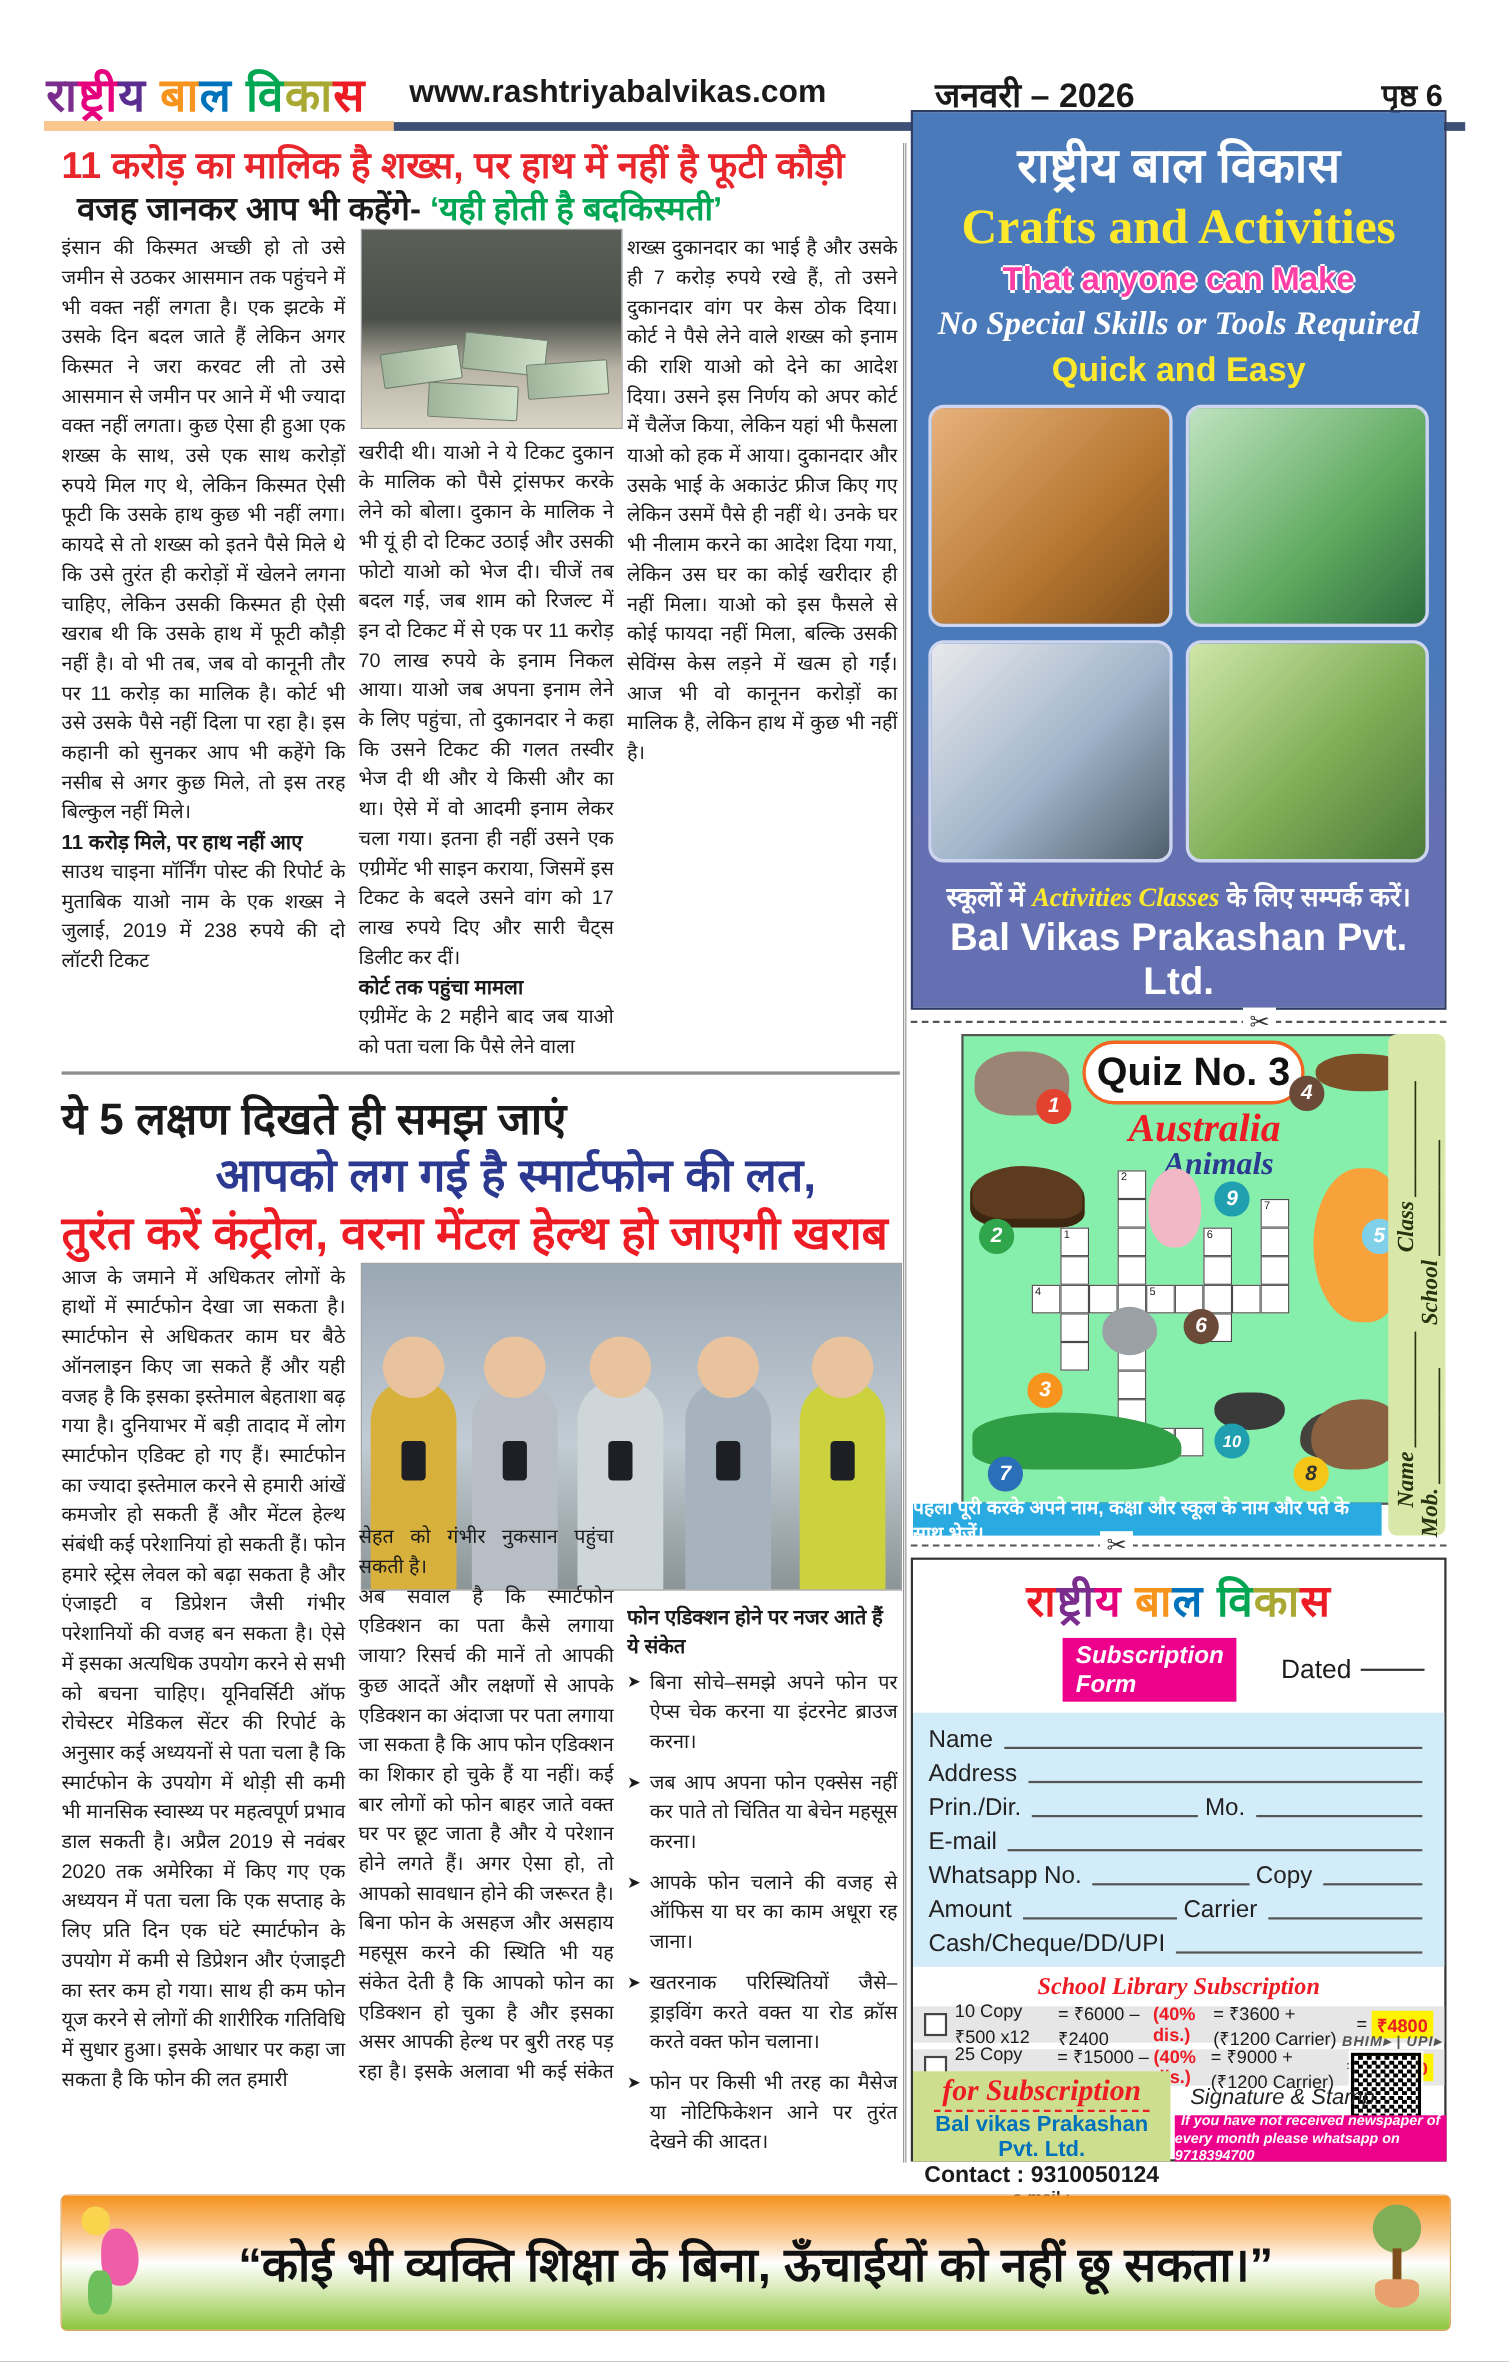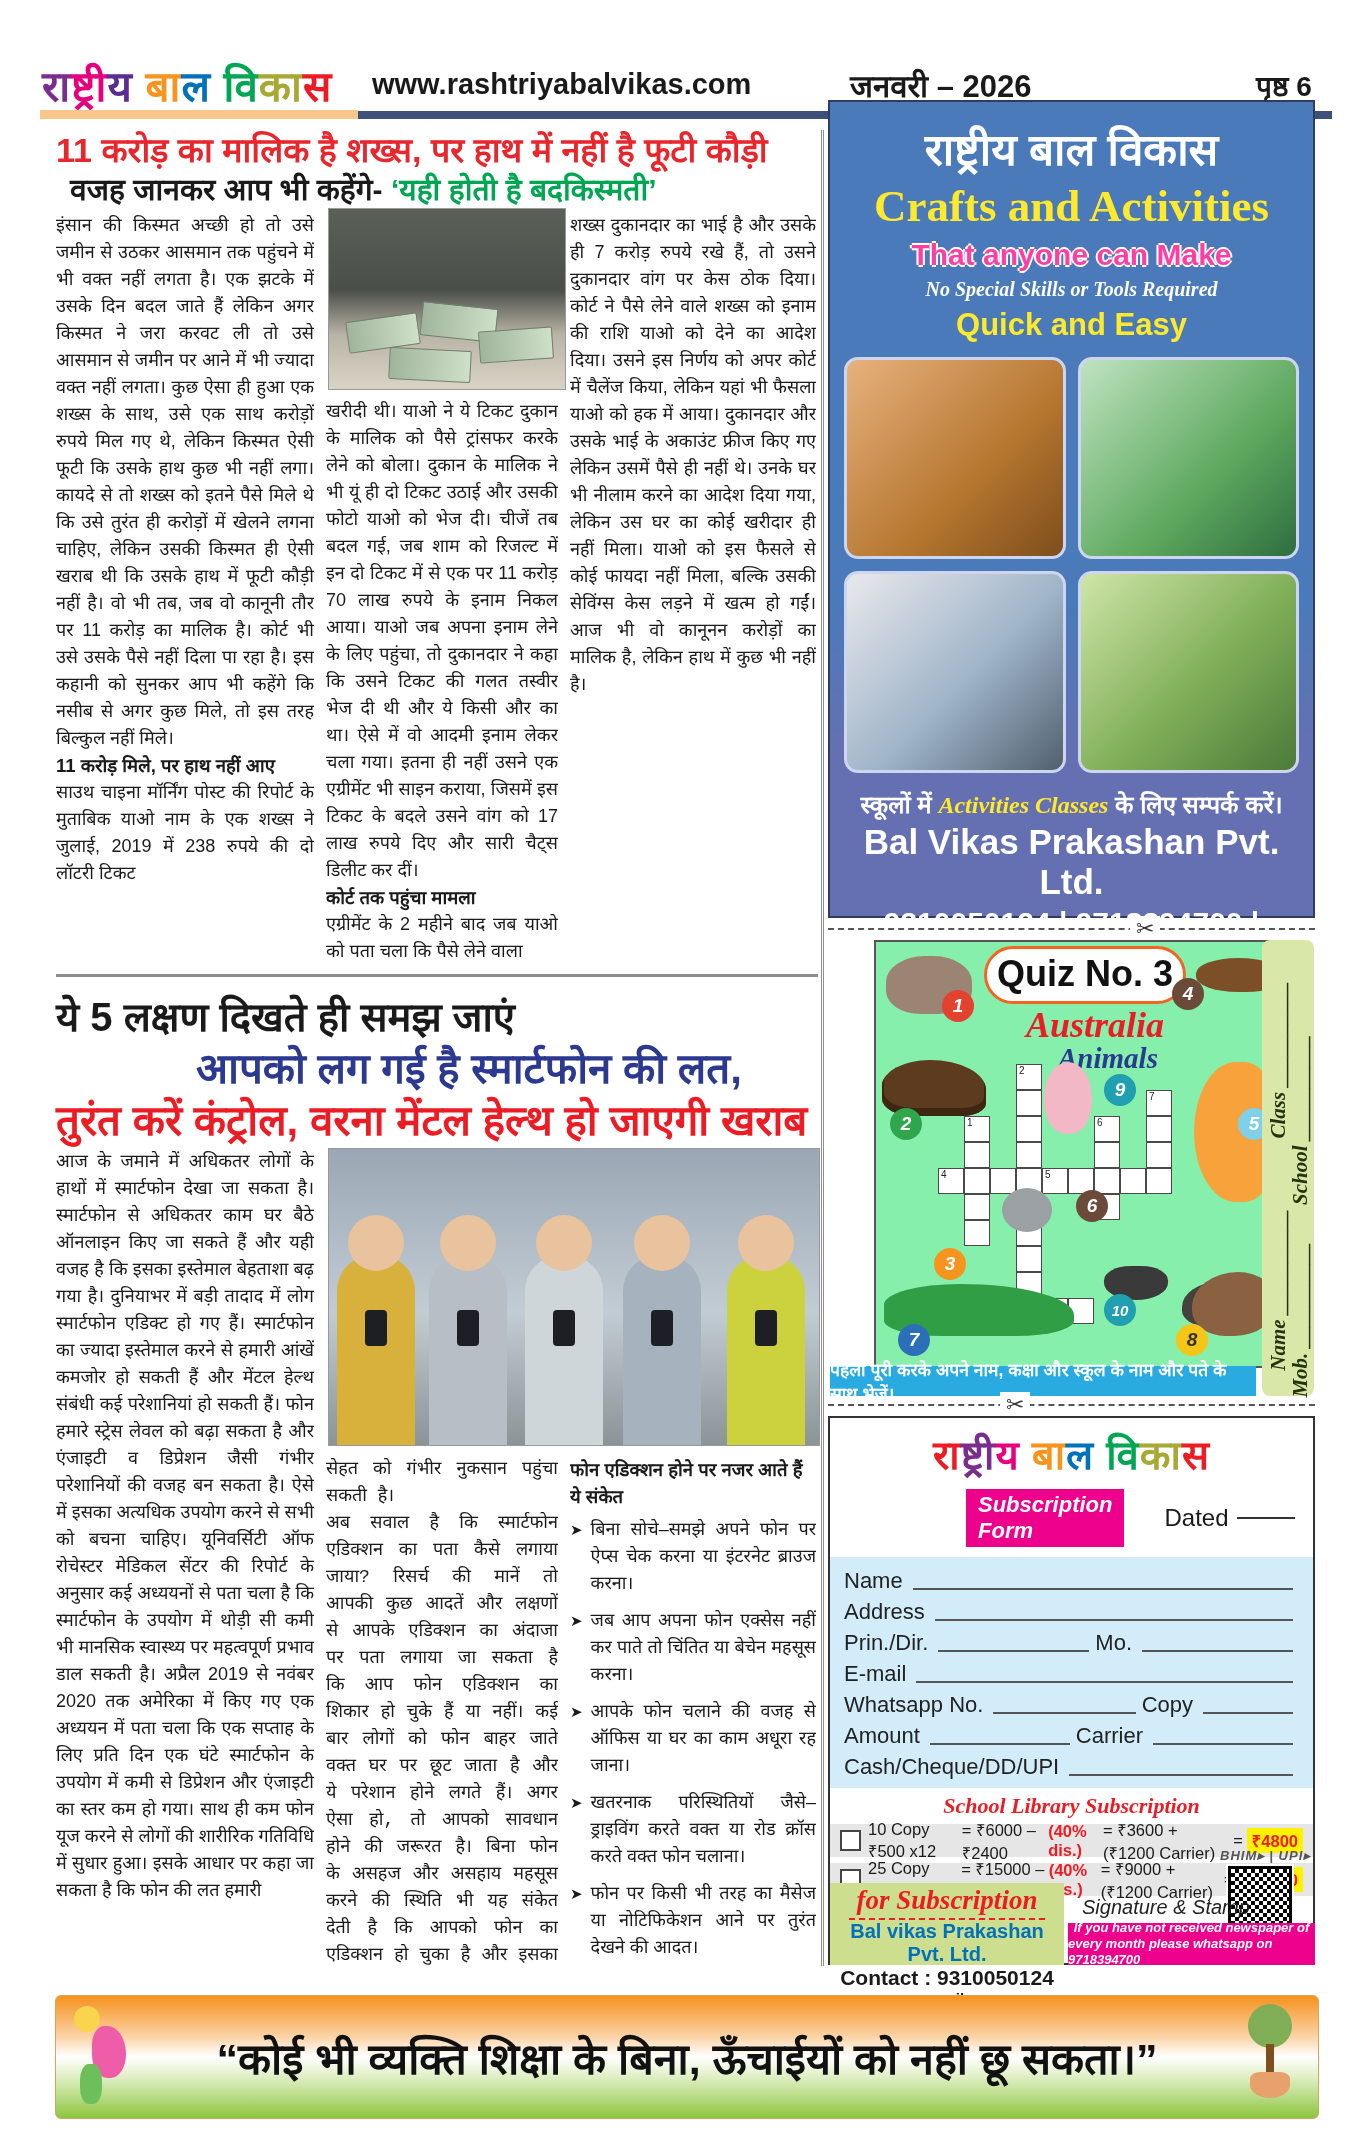--- a/index.html
+++ b/index.html
@@ -40,21 +40,21 @@
   .a2-h3{font-size:42px;font-weight:700;color:#ed1c24;white-space:nowrap;}
   .blt{display:flex;gap:8px;margin-bottom:10px;}
   .blt .mk{flex:0 0 auto;font-size:15px;line-height:27px;}
 
   
   .ad{background:linear-gradient(180deg,#4a7ab9 0%,#4a7ab9 62%,#6570b2 80%,#6570b2 100%);border:2px solid #2f3d63;}
   .ad-t1{color:#ffffff;font-size:44px;font-weight:700;}
   .ad-t2{color:#ffe92d;font-size:45px;font-weight:700;font-family:"Liberation Serif",serif;}
   .ad-t3{color:#ff3ea5;font-size:30px;font-weight:700;
          text-shadow:-2px 0 #fff,2px 0 #fff,0 -2px #fff,0 2px #fff;}
-  .ad-t4{color:#ffffff;font-size:20px;font-weight:700;font-style:italic;font-family:"Liberation Serif",serif;}
+  .ad-t4{color:#ffffff;font-size:30px;font-weight:700;font-style:italic;font-family:"Liberation Serif",serif;}
   .ad-t5{color:#ffe92d;font-size:31px;font-weight:700;}
   .ad-ph{border:3px solid #cdd6ee;border-radius:14px;}
   .ad-line{color:#fff;font-size:24px;font-weight:700;}
   .ad-line .yel{color:#ffe92d;font-style:italic;font-family:"Liberation Serif",serif;}
   .ad-co{color:#fff;font-size:35px;font-weight:700;}
   .ad-ph-nums{color:#fff;font-size:30px;font-weight:700;}
 
   
   .cutline{border-top:2px dashed #555;}
   .scissors{position:absolute;background:#fff;padding:0 6px;font-size:22px;color:#333;}
@@ -170,21 +170,21 @@
         <div class="phone"></div>
       </div>
     <div class="kid" style="left:398px;background:#cbd23e;">
         <div class="head"></div>
         <div class="phone"></div>
       </div>
   </div>
 
   <div class="abs bodycol just" style="left:56px;top:1148px;width:258px;height:818px;">आज के जमाने में अधिकतर लोगों के हाथों में स्मार्टफोन देखा जा सकता है। स्मार्टफोन से अधिकतर काम घर बैठे ऑनलाइन किए जा सकते हैं और यही वजह है कि इसका इस्तेमाल बेहताशा बढ़ गया है। दुनियाभर में बड़ी तादाद में लोग स्मार्टफोन एडिक्ट हो गए हैं। स्मार्टफोन का ज्यादा इस्तेमाल करने से हमारी आंखें कमजोर हो सकती हैं और मेंटल हेल्थ संबंधी कई परेशानियां हो सकती हैं। फोन हमारे स्ट्रेस लेवल को बढ़ा सकता है और एंजाइटी व डिप्रेशन जैसी गंभीर परेशानियों की वजह बन सकता है। ऐसे में इसका अत्यधिक उपयोग करने से सभी को बचना चाहिए। यूनिवर्सिटी ऑफ रोचेस्टर मेडिकल सेंटर की रिपोर्ट के अनुसार कई अध्ययनों से पता चला है कि स्मार्टफोन के उपयोग में थोड़ी सी कमी भी मानसिक स्वास्थ्य पर महत्वपूर्ण प्रभाव डाल सकती है। अप्रैल 2019 से नवंबर 2020 तक अमेरिका में किए गए एक अध्ययन में पता चला कि एक सप्ताह के लिए प्रति दिन एक घंटे स्मार्टफोन के उपयोग में कमी से डिप्रेशन और एंजाइटी का स्तर कम हो गया। साथ ही कम फोन यूज करने से लोगों की शारीरिक गतिविधि में सुधार हुआ। इसके आधार पर कहा जा सकता है कि फोन की लत हमारी</div>
 
-  <div class="abs bodycol just" style="left:326px;top:1456px;width:232px;height:510px;font-family:Liberation Mono, monospace;">
+  <div class="abs bodycol just" style="left:326px;top:1384px;width:232px;height:510px;">
     <span>सेहत को गंभीर नुकसान पहुंचा सकती है।</span><br>
     <span>अब सवाल है कि स्मार्टफोन एडिक्शन का पता कैसे लगाया जाया? रिसर्च की मानें तो आपकी कुछ आदतें और लक्षणों से आपके एडिक्शन का अंदाजा पर पता लगाया जा सकता है कि आप फोन एडिक्शन का शिकार हो चुके हैं या नहीं। कई बार लोगों को फोन बाहर जाते वक्त घर पर छूट जाता है और ये परेशान होने लगते हैं। अगर ऐसा हो, तो आपको सावधान होने की जरूरत है। बिना फोन के असहज और असहाय महसूस करने की स्थिति भी यह संकेत देती है कि आपको फोन का एडिक्शन हो चुका है और इसका असर आपकी हेल्थ पर बुरी तरह पड़ रहा है। इसके अलावा भी कई संकेत फोन एडिक्शन की ओर इशारा करते हैं।</span>
   </div>
 
   <div class="abs bodycol" style="left:570px;top:1456px;width:246px;height:510px;">
     <div class="subhead" style="margin-bottom:6px;">फोन एडिक्शन होने पर नजर आते हैं ये संकेत</div>
     <div class="blt">
         <span class="mk">➤</span>
         <span class="just">बिना सोचे–समझे अपने फोन पर ऐप्स चेक करना या इंटरनेट ब्राउज करना।</span>
       </div>

